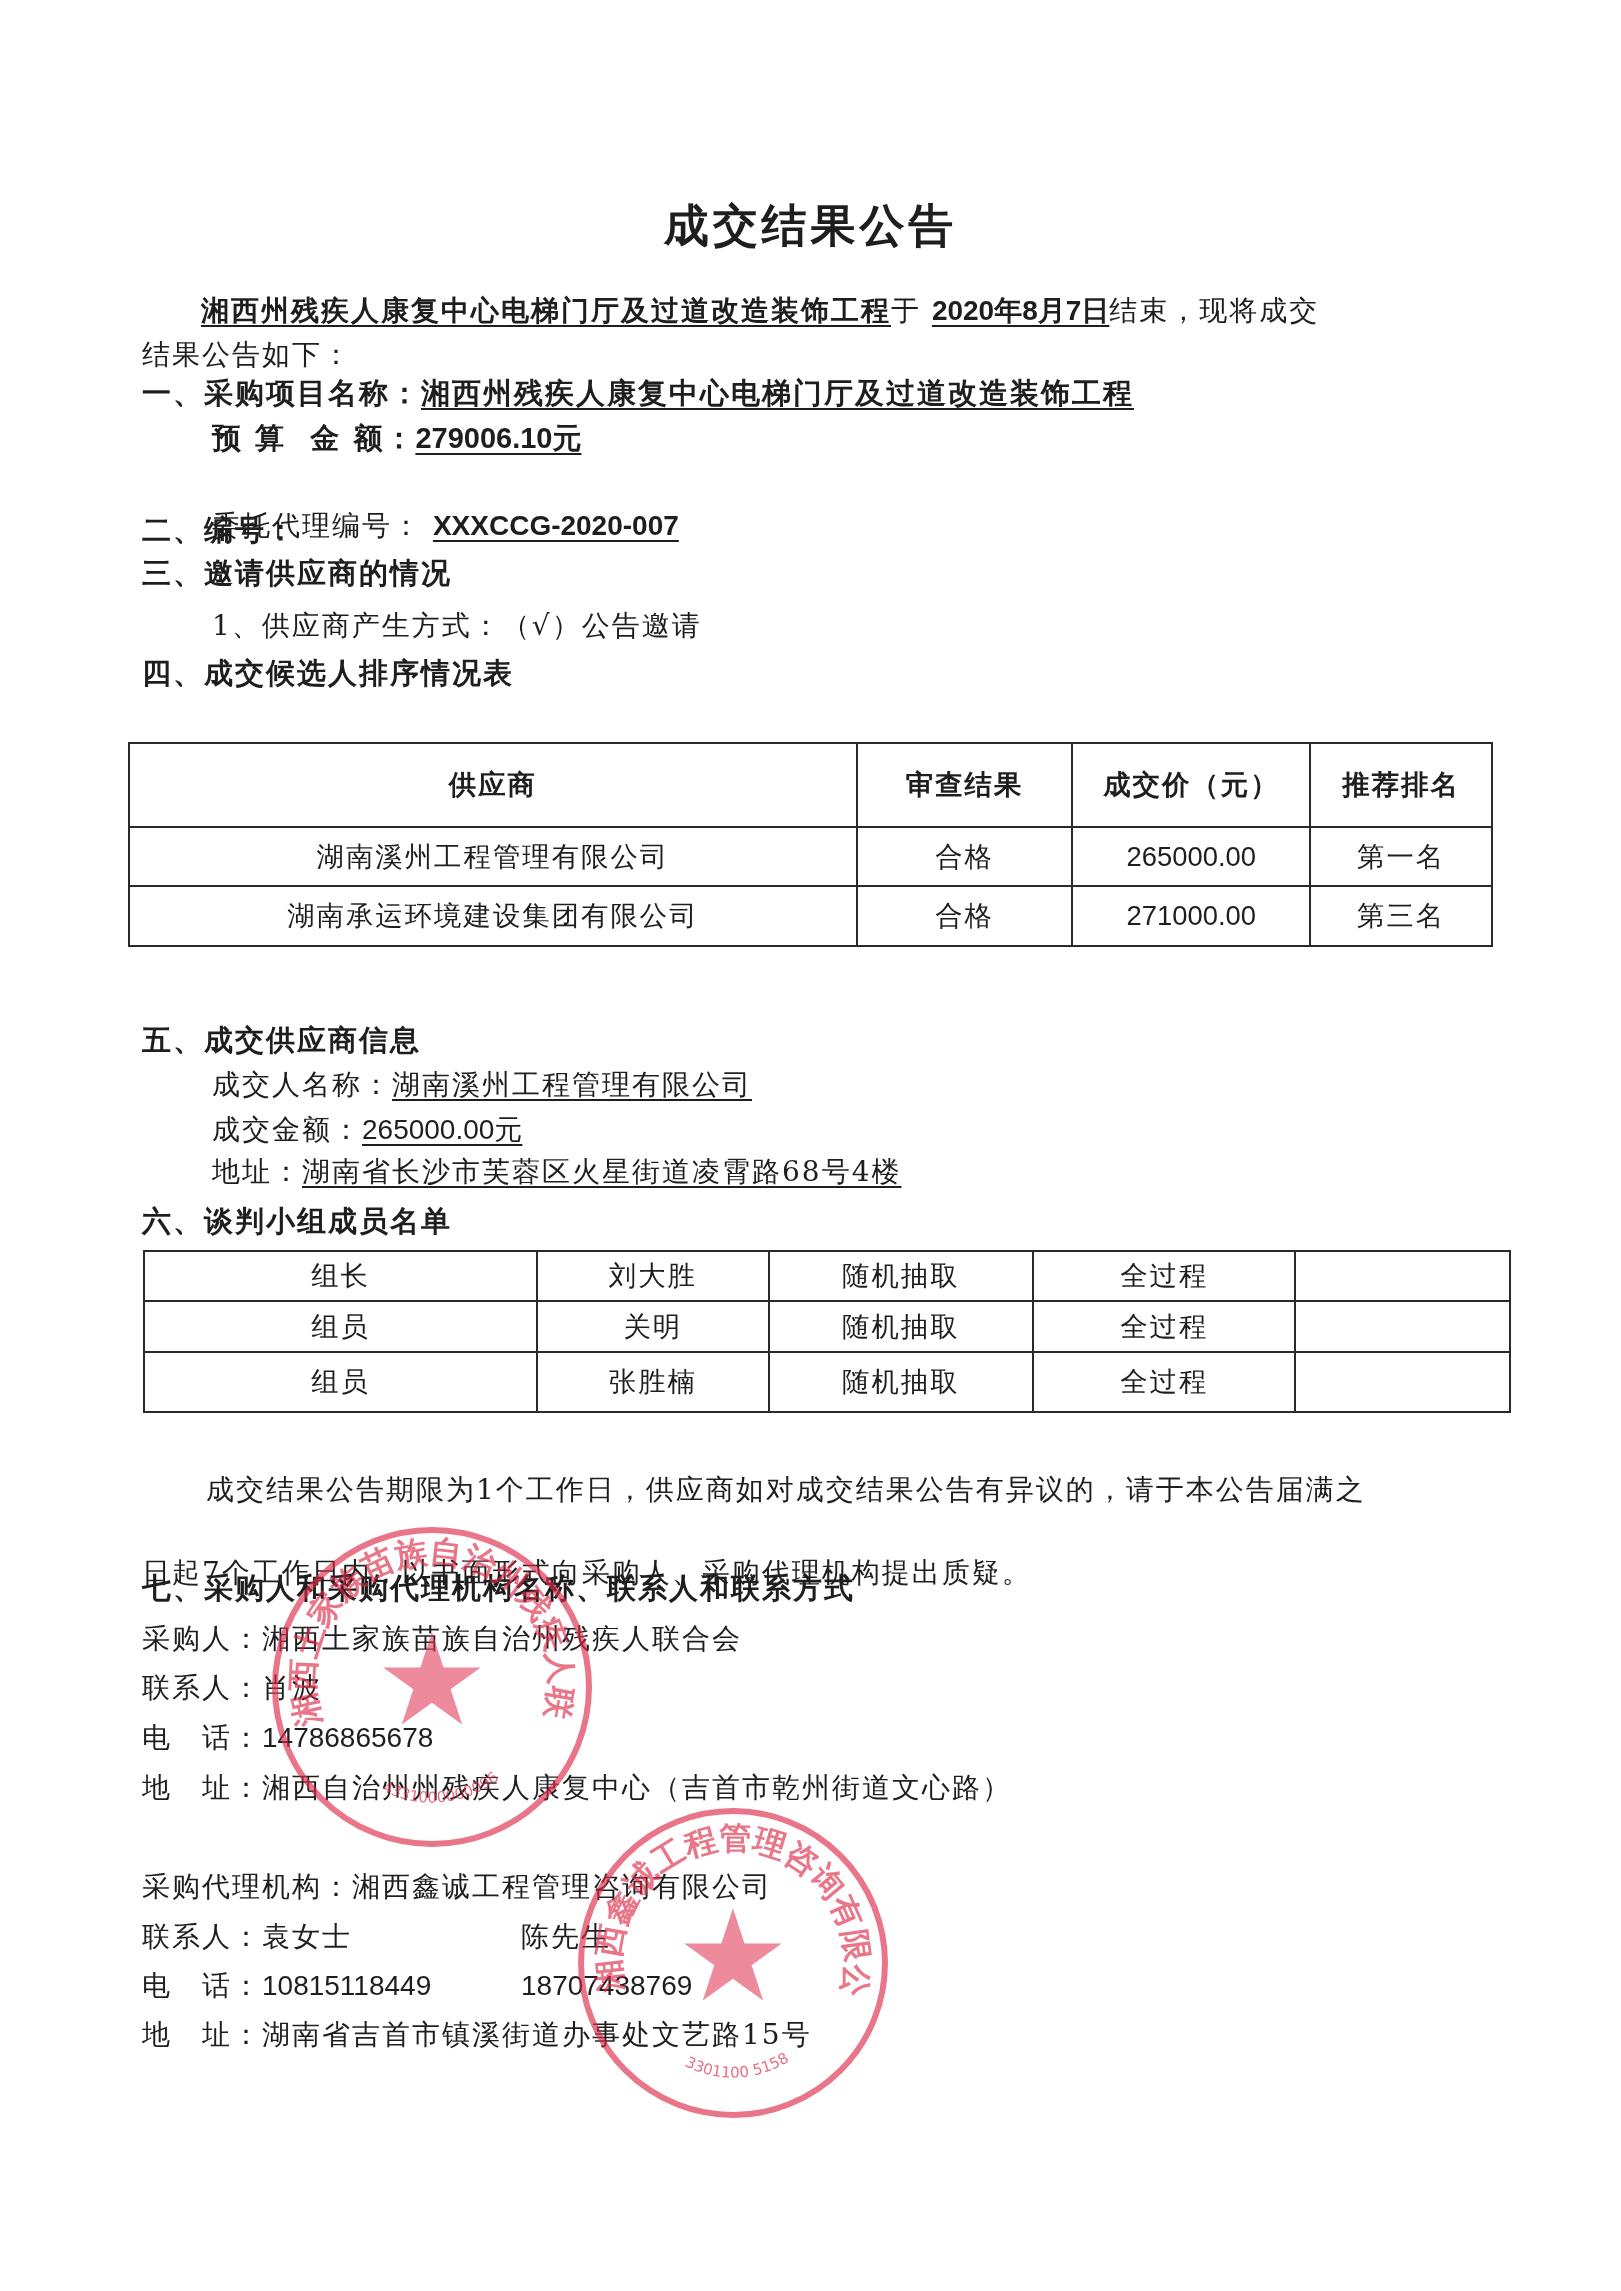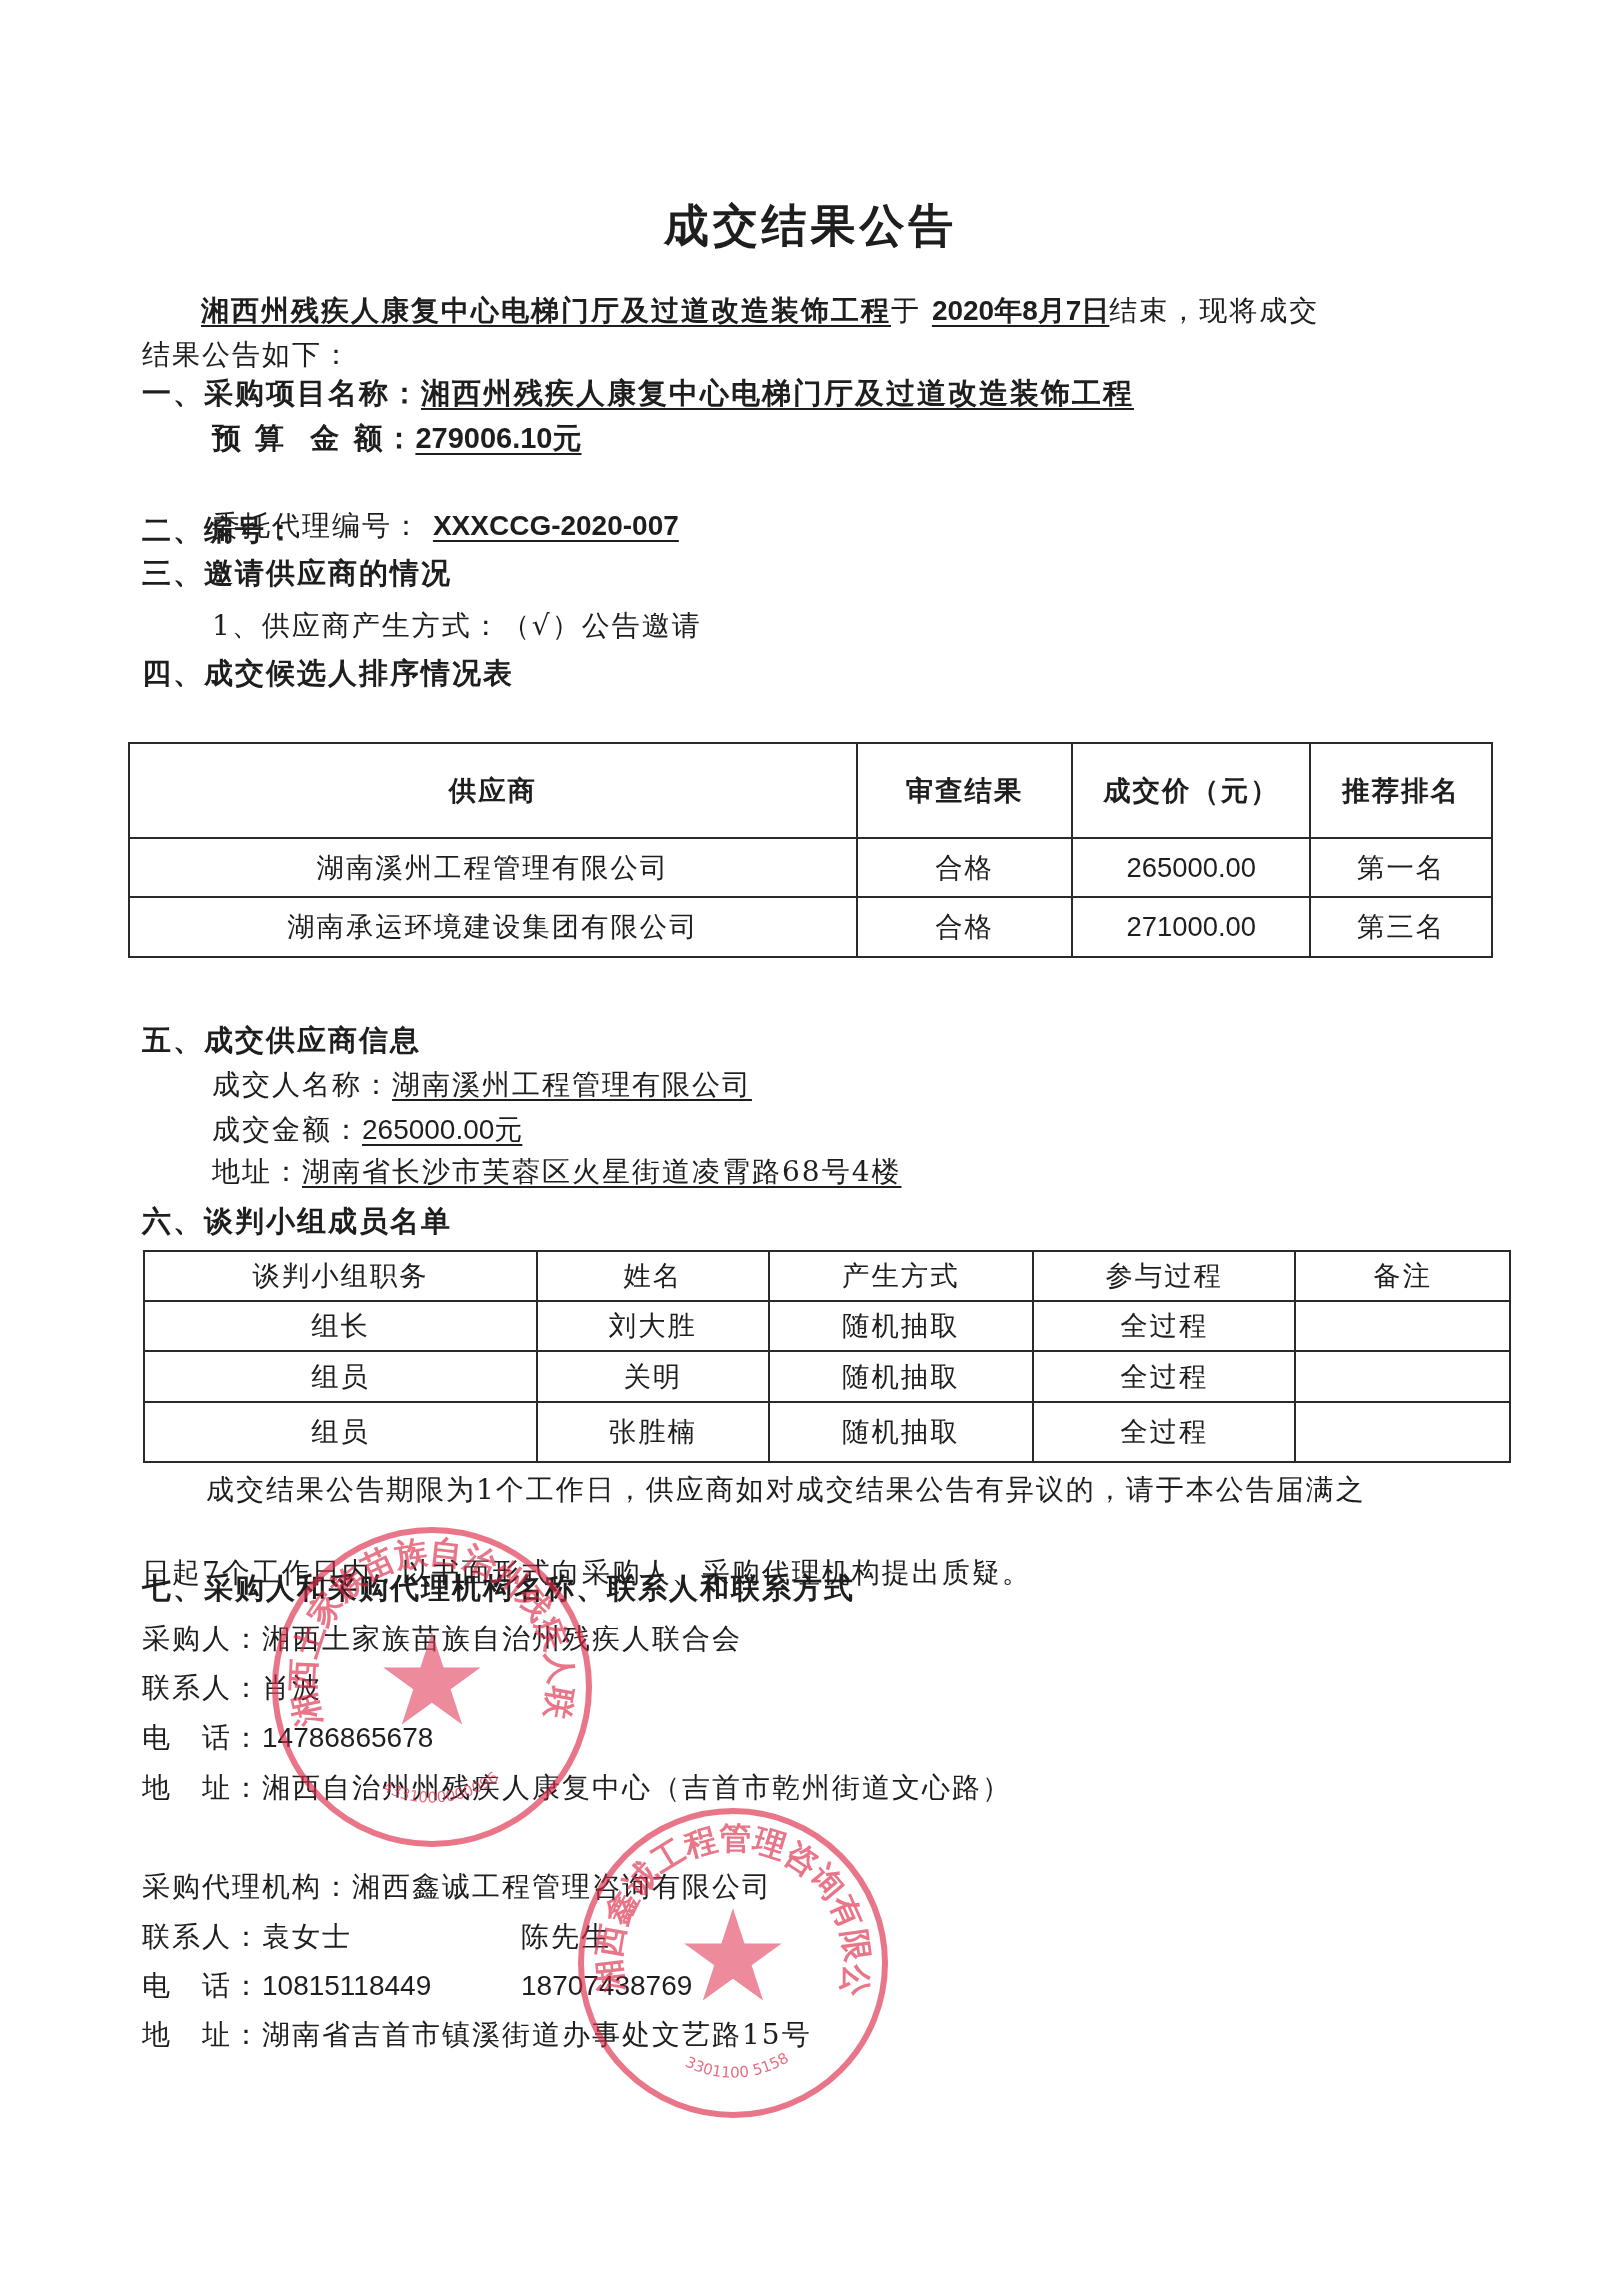--- a/index.html
+++ b/index.html
@@ -57,21 +57,21 @@
 
 <div class="abs h" style="left:142px;top:654px;">四、成交候选人排序情况表</div>
 <table id="t1">
   <colgroup>
       <col style="width:729px">
       <col style="width:216px">
       <col style="width:238px">
       <col style="width:182px">
     </colgroup>
   <tbody>
-      <tr style="height:95px">
+      <tr style="height:84px">
     <th>供应商</th>
     <th>审查结果</th>
     <th>成交价（元）</th>
     <th>推荐排名</th>
   </tr>
   <tr style="height:59px">
     <td>湖南溪州工程管理有限公司</td>
     <td>合格</td>
     <td class="num">265000.00</td>
     <td>第一名</td>
@@ -99,27 +99,20 @@
 <div class="abs h" style="left:142px;top:1202px;">六、谈判小组成员名单</div>
 <table id="t2">
   <colgroup>
       <col style="width:394px">
       <col style="width:232px">
       <col style="width:265px">
       <col style="width:263px">
       <col style="width:215px">
     </colgroup>
   <tbody>
-      <tr style="height:50px">
-    <th>谈判小组职务</th>
-    <th>姓名</th>
-    <th>产生方式</th>
-    <th>参与过程</th>
-    <th>备注</th>
-  </tr>
   <tr style="height:50px">
     <td>组长</td>
     <td>刘大胜</td>
     <td>随机抽取</td>
     <td>全过程</td>
     <td></td>
   </tr>
   <tr style="height:51px">
     <td>组员</td>
     <td>关明</td>

